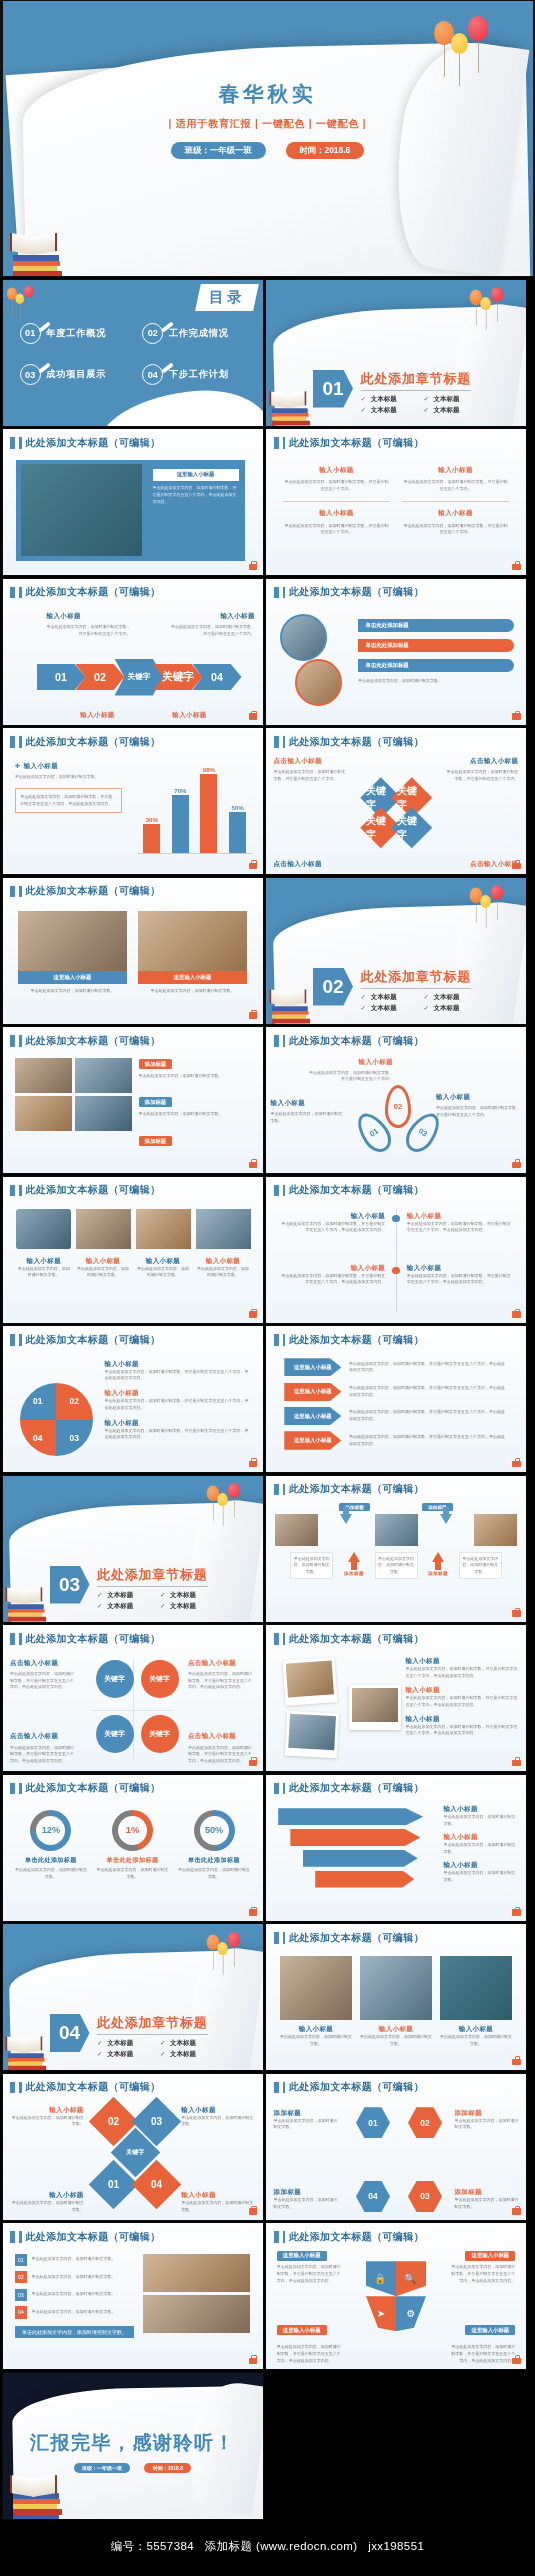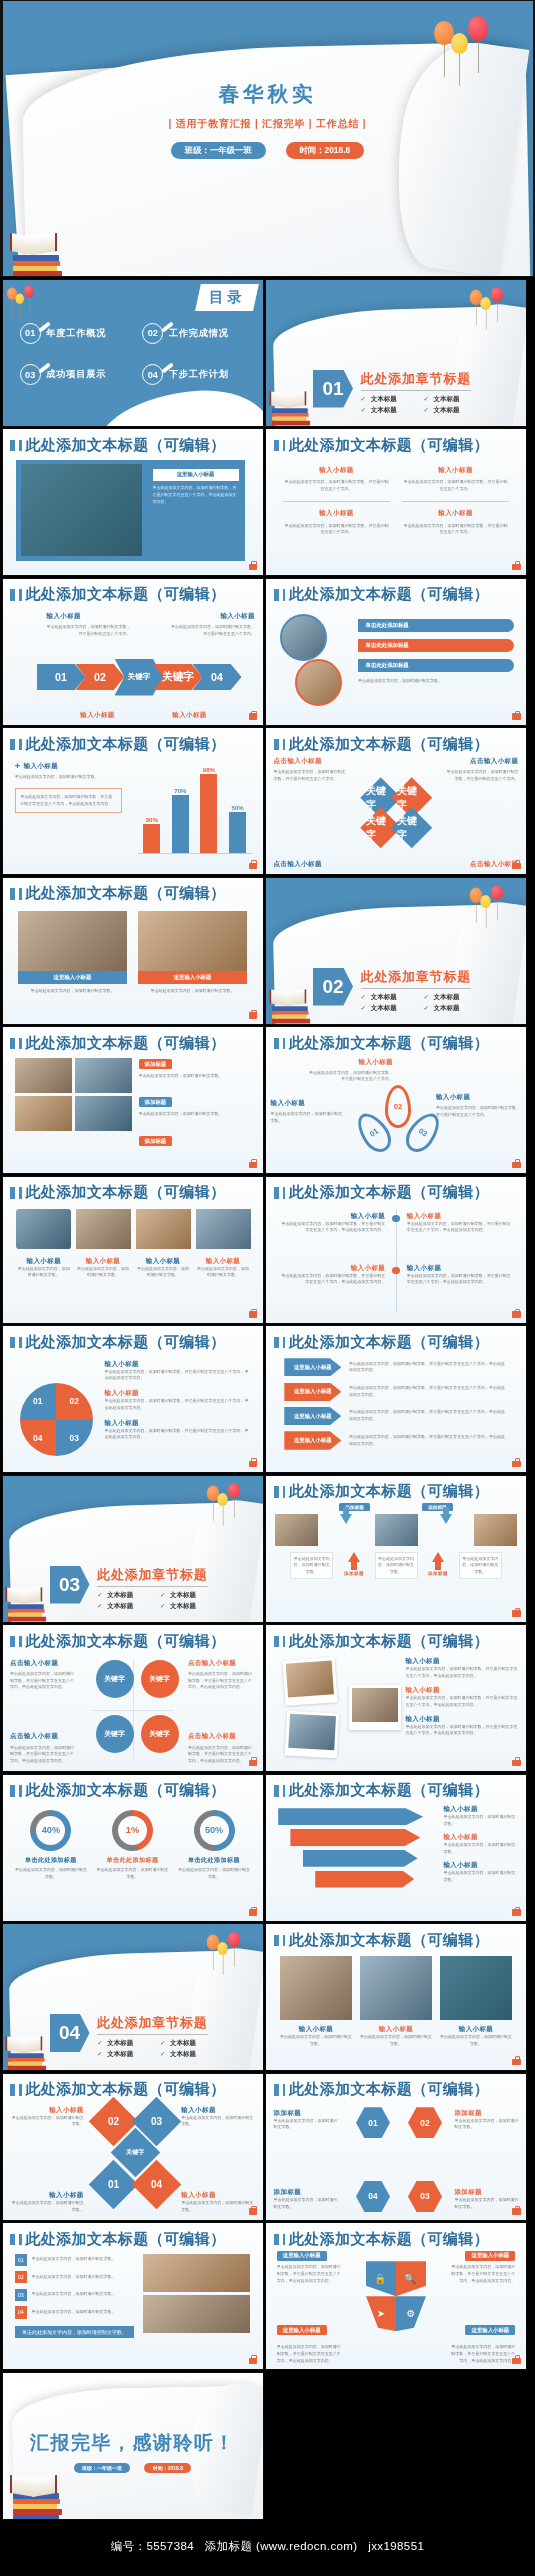--- a/index.html
+++ b/index.html
@@ -60,21 +60,21 @@
   .bkopen { position:absolute; left:1.5px; bottom:26px; width:47px; height:18.3px; z-index:9;}
   .bkopen:before,.bkopen:after{content:"";position:absolute;top:0;width:23px;height:18.3px;
      background:linear-gradient(180deg,#fff,#e6ddcb);}
   .bkopen:before{left:0;transform:skewY(9deg);border-left:2.3px solid #8a3a2e;}
   .bkopen:after{right:0;transform:skewY(-9deg);border-right:2.3px solid #8a3a2e;}
 
   
   .sl-head { position:absolute; left:7.6px; top:6.9px; display:flex; align-items:center; gap:3.8px; }
   .sl-head .mark { width:5.4px; height:11.5px; background:#4b8cba; }
   .sl-head .mark2 { width:2.3px; height:11.5px; background:#4b8cba; }
-  .sl-head .txt { font-size:15px; font-weight:bold; color:#2f6e9b; letter-spacing:0.4px; }
+  .sl-head .txt { font-size:10px; font-weight:bold; color:#2f6e9b; letter-spacing:0.4px; }
   .sl-body { position:absolute; left:0; right:0; top:23px; bottom:0; }
   .bagicon { position:absolute; right:5.4px; bottom:4.6px; width:8.4px; height:6.9px;
              background:#e8633a; border-radius:0.8px; }
   .bagicon:before { content:""; position:absolute; left:2.3px; top:-2.3px; width:3.8px; height:2.3px;
              border:1.1px solid #e8633a; border-bottom:0; border-radius:1.5px 1.5px 0 0; }
   .slide-bg { position:absolute; inset:0; background:linear-gradient(180deg,#fdfefe,#eef5fa); }
 
   
   .toc { background:#4f8fbb; }
   .toc .mulu { position:absolute; right:6.1px; top:4.6px; background:#fff; padding:3.8px 10.7px;
@@ -153,21 +153,21 @@
   .arrowup:after{content:"";position:absolute;left:-3.1px;top:10px;width:6.1px;height:7.6px;background:#e8633a;}
   .arrowdn { width:0;height:0;border-left:6.9px solid transparent;border-right:6.9px solid transparent;
              border-top:10px solid #5b9bc8; margin:0 auto; position:relative; }
   .arrowdn:before{content:"";position:absolute;left:-3.1px;top:-17.6px;width:6.1px;height:7.6px;background:#5b9bc8;}
 
   .shield { width:60px; height:70px; position:relative; }
   .shq { position:absolute; width:30px; height:35px; display:flex;
          align-items:center; justify-content:center; color:#fff; font-size:10px; }
 
   
-  .end { background:#ffffff; }
+  .end { background:#0f172a; }
   .end .paper { position:absolute; left:10.7px; top:15.3px; width:252px; height:136px;
       background:linear-gradient(170deg,#fff,#eef2f5);
       border-radius:46% 10% 0 0/24% 8% 0 0; transform:rotate(-1deg);
       box-shadow:0 -2.3px 9.2px rgba(0,0,0,.15); }
   .end .curl { position:absolute; right:1.5px; top:9.2px; width:70px; height:130px;
       background:linear-gradient(100deg,#fff,#e4eaef);
       border-radius:60% 0 0 40%/40% 0 0 60%; transform:rotate(8deg); }
   .end-title { position:absolute; left:0; right:0; top:57px; text-align:center; z-index:6;
       font-size:19px; font-weight:bold; color:#3f87b8; letter-spacing:1.5px; }
   .end-pills { position:absolute; left:0; right:0; top:90px; display:flex;
@@ -188,21 +188,21 @@
     <div class="paper2"></div>
     <div class="paper"></div>
     <div class="curl"></div>
     <div class="balloons">
       <div class="bal o"></div>
       <div class="bal y"></div>
       <div class="bal r"></div>
     </div>
     <div class="cover-inner">
       <div class="c-sub">春华秋实</div>
-      <div class="c-tag">| 适用于教育汇报 | 汇报完毕 | 工作总结 |</div>
+      <div class="c-tag">| 适用于教育汇报 | 一键配色 | 一键配色 |</div>
       <div class="c-pills">
         <div class="pill blue">班级：一年级一班</div>
         <div class="pill orange">时间：2018.8</div>
       </div>
     </div>
     <div class="books">
       <div class="bkopen"></div>
       <div class="bk" style="bottom:18.3px;width:46px;height:5.4px;background:#3f5fa8;"></div>
       <div class="bk" style="bottom:13px;width:47px;height:5.4px;background:#e8633a;"></div>
       <div class="bk" style="bottom:7.6px;width:44px;height:5.4px;background:#f0c95a;"></div>
@@ -815,21 +815,21 @@
     <div class="slide">
       <div class="slide-bg"></div>
       <div class="sl-head">
           <div class="mark"></div>
           <div class="mark2"></div>
         <div class="txt">此处添加文本标题（可编辑）</div>
         </div>
       <div class="sl-body" style="display:flex;justify-content:space-around;padding:12.2px 7.6px;">
         <div style="text-align:center;width:73px;">
           <div class="donut" style="margin:0 auto;background:conic-gradient(#4b8cba 0 75%,#7f7f7f 75% 100%);">
-            <div class="hole" style="color:#4b8cba;">40%</div>
+            <div class="hole" style="color:#4b8cba;">12%</div>
           </div>
           <div class="h3 b" style="margin-top:5.4px;font-size:6.1px;">单击此处添加标题</div>
           <div class="p c" style="margin-top:2.3px;">单击此处添加文字内容，添加时请控制文字数。</div>
         </div>
         <div style="text-align:center;width:73px;">
           <div class="donut" style="margin:0 auto;background:conic-gradient(#e8633a 0 45%,#7f7f7f 45% 100%);">
             <div class="hole" style="color:#e8633a;">1%</div>
           </div>
           <div class="h3" style="margin-top:5.4px;font-size:6.1px;">单击此处添加标题</div>
           <div class="p c" style="margin-top:2.3px;">单击此处添加文字内容，添加时请控制文字数。</div>

